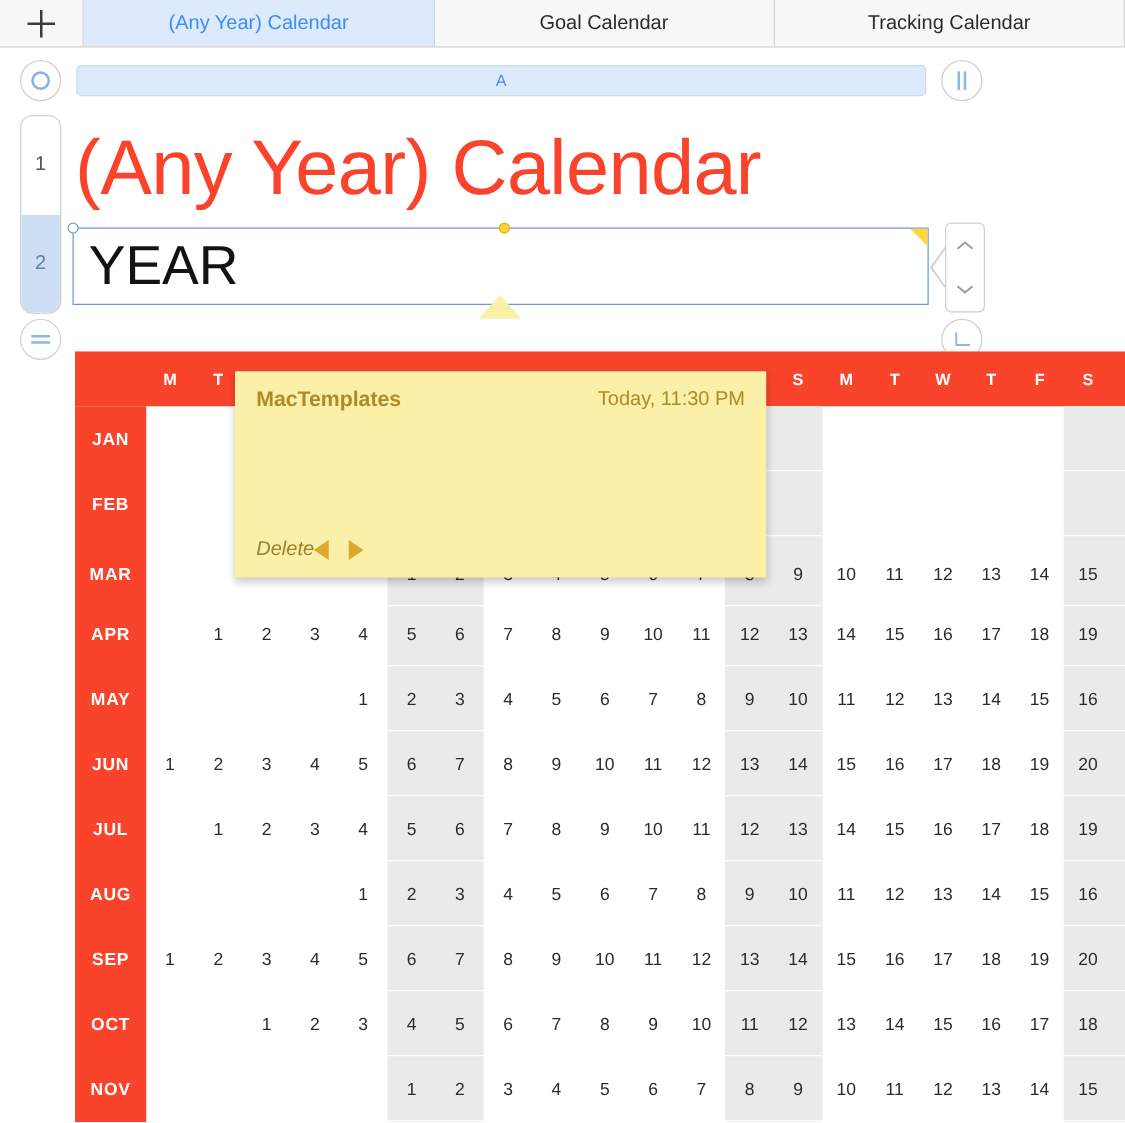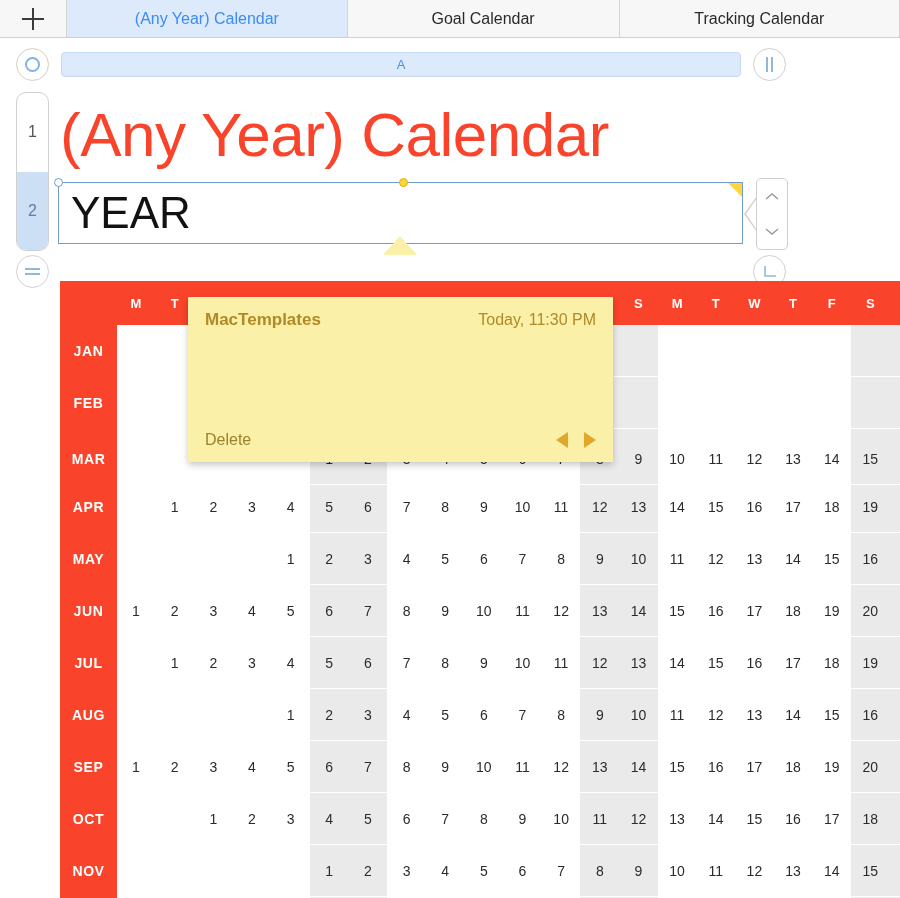--- a/index.html
+++ b/index.html
@@ -211,21 +211,21 @@
     display:flex; align-items:center; justify-content:space-between;
   }
   .bubble-author { font-size:17px; font-weight:bold; color:#b08a27; }
   .bubble-time { font-size:16px; color:#b08a27; }
   .bubble-body {
     position:absolute; left:17px; top:41px; right:18px;
     font-size:17px; line-height:25px; color:#1c1c1c;
   }
   .bubble-foot {
     position:absolute; left:17px; bottom:11px; right:17px; height:22px;
-    display:flex; align-items:center; justify-content:space-between;
+    display:flex; align-items:center; font-style:italic;
   }
   .bubble-delete { font-size:16px; color:#9a8230; }
   .bubble-navs { display:flex; gap:16px; align-items:center; }
   .tri-l { width:0;height:0; border-top:8px solid transparent; border-bottom:8px solid transparent; border-right:12px solid #dfa82b; }
   .tri-r { width:0;height:0; border-top:8px solid transparent; border-bottom:8px solid transparent; border-left:12px solid #dfa82b; }
 </style>
 </head>
 <body>
 
 <div id="root">

